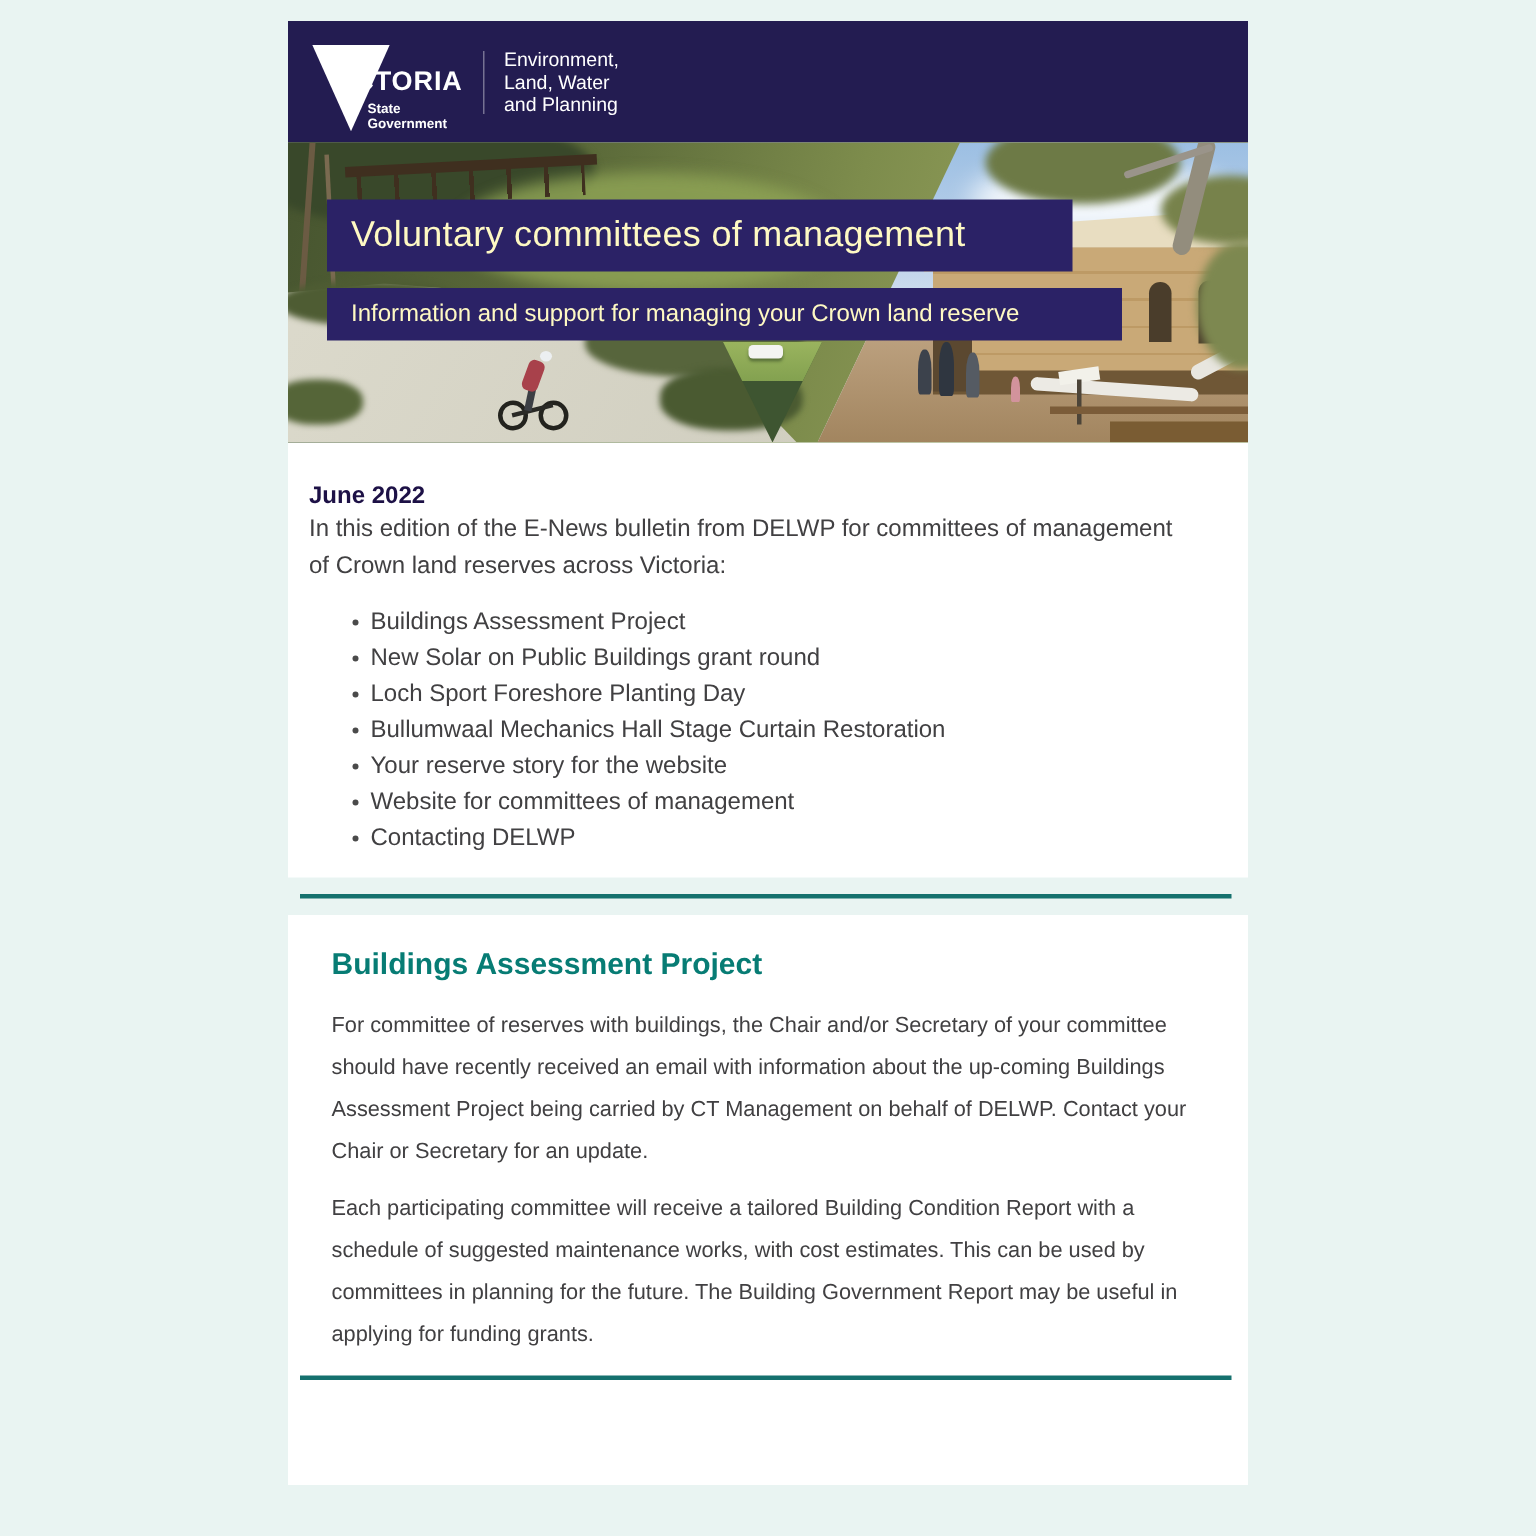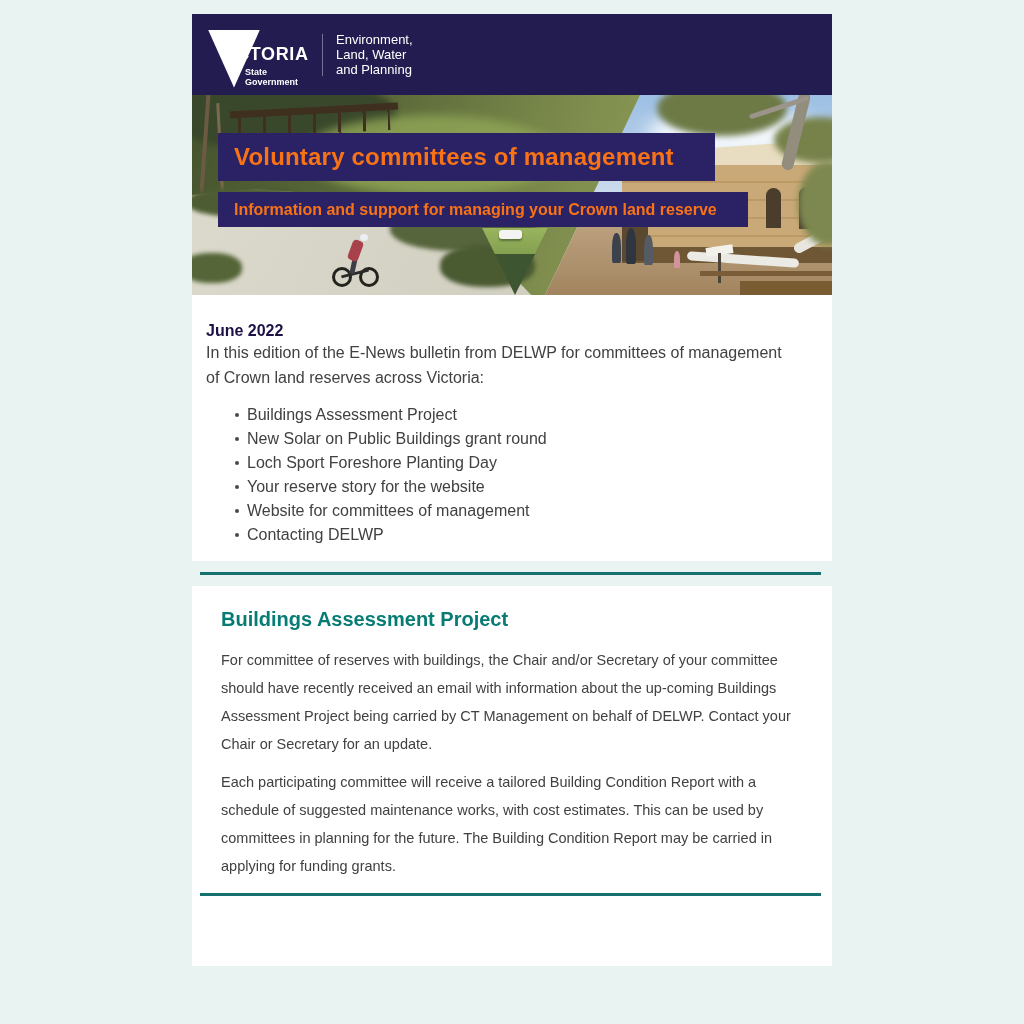--- a/index.html
+++ b/index.html
@@ -74,21 +74,21 @@
 
   .cyclist{left:135px;top:130px;width:62px;height:70px}
   .cyclist div{position:absolute}
   .wheel1{left:5px;top:42px;width:20px;height:20px;border:3px solid #23231e;border-radius:50%}
   .wheel2{left:32px;top:42px;width:20px;height:20px;border:3px solid #23231e;border-radius:50%}
   .bframe{left:14px;top:47px;width:28px;height:3px;background:#2a2a26;transform:rotate(-14deg)}
   .leg{left:24px;top:33px;width:5px;height:16px;background:#3c3f45;transform:rotate(12deg)}
   .torso{left:23px;top:15px;width:11px;height:21px;background:#a8414b;border-radius:4px;transform:rotate(20deg)}
   .helmet{left:33px;top:9px;width:8px;height:7px;background:#eceff1;border-radius:50%}
 
-  .tbar{display:flex;align-items:center;background:var(--overlay-navy);color:#f97316;font-weight:700}
+  .tbar{display:flex;align-items:center;background:var(--overlay-navy);color:#fef9c3;font-weight:400}
   .title-bar{left:26px;top:38px;width:497px;height:48px;padding-left:16px;font-size:24px;letter-spacing:.2px}
   .subtitle-bar{left:26px;top:97px;width:530px;height:35px;padding-left:16px;font-size:16px}
 
   
   .card{background:#fff}
   .card1{padding:26px 14px 14px}
   .date{color:var(--date-navy);font-size:16px;font-weight:700;line-height:19px}
   .lead{}
   .lead-line{font-size:16px;line-height:25px;color:var(--body-text);white-space:nowrap}
   ul.toc{list-style:none;margin:13px 0 0 29px}
@@ -192,20 +192,21 @@
   <div class="card card1">
     <div class="date">June 2022</div>
     <div class="lead">
       <div class="lead-line">In this edition of the E-News bulletin from DELWP for committees of management</div>
       <div class="lead-line">of Crown land reserves across Victoria:</div>
     </div>
     <ul class="toc">
       <li>Buildings Assessment Project</li>
       <li>New Solar on Public Buildings grant round</li>
       <li>Loch Sport Foreshore Planting Day</li>
+      <li>Bullumwaal Mechanics Hall Stage Curtain Restoration</li>
       <li>Your reserve story for the website</li>
       <li>Website for committees of management</li>
       <li>Contacting DELWP</li>
     </ul>
   </div>
 
   <div class="break">
     <div class="rule"></div>
   </div>
 
@@ -215,21 +216,21 @@
     <div class="para">
       <div class="p-line">For committee of reserves with buildings, the Chair and/or Secretary of your committee</div>
       <div class="p-line">should have recently received an email with information about the up-coming Buildings</div>
       <div class="p-line">Assessment Project being carried by CT Management on behalf of DELWP. Contact your</div>
       <div class="p-line">Chair or Secretary for an update.</div>
     </div>
 
     <div class="para">
       <div class="p-line">Each participating committee will receive a tailored Building Condition Report with a</div>
       <div class="p-line">schedule of suggested maintenance works, with cost estimates. This can be used by</div>
-      <div class="p-line">committees in planning for the future. The Building Condition Report may be carried in</div>
+      <div class="p-line">committees in planning for the future. The Building Government Report may be useful in</div>
       <div class="p-line">applying for funding grants.</div>
     </div>
 
     <div class="inner-rule"></div>
 
   </div>
 
 </div>
 
 </body></html>

